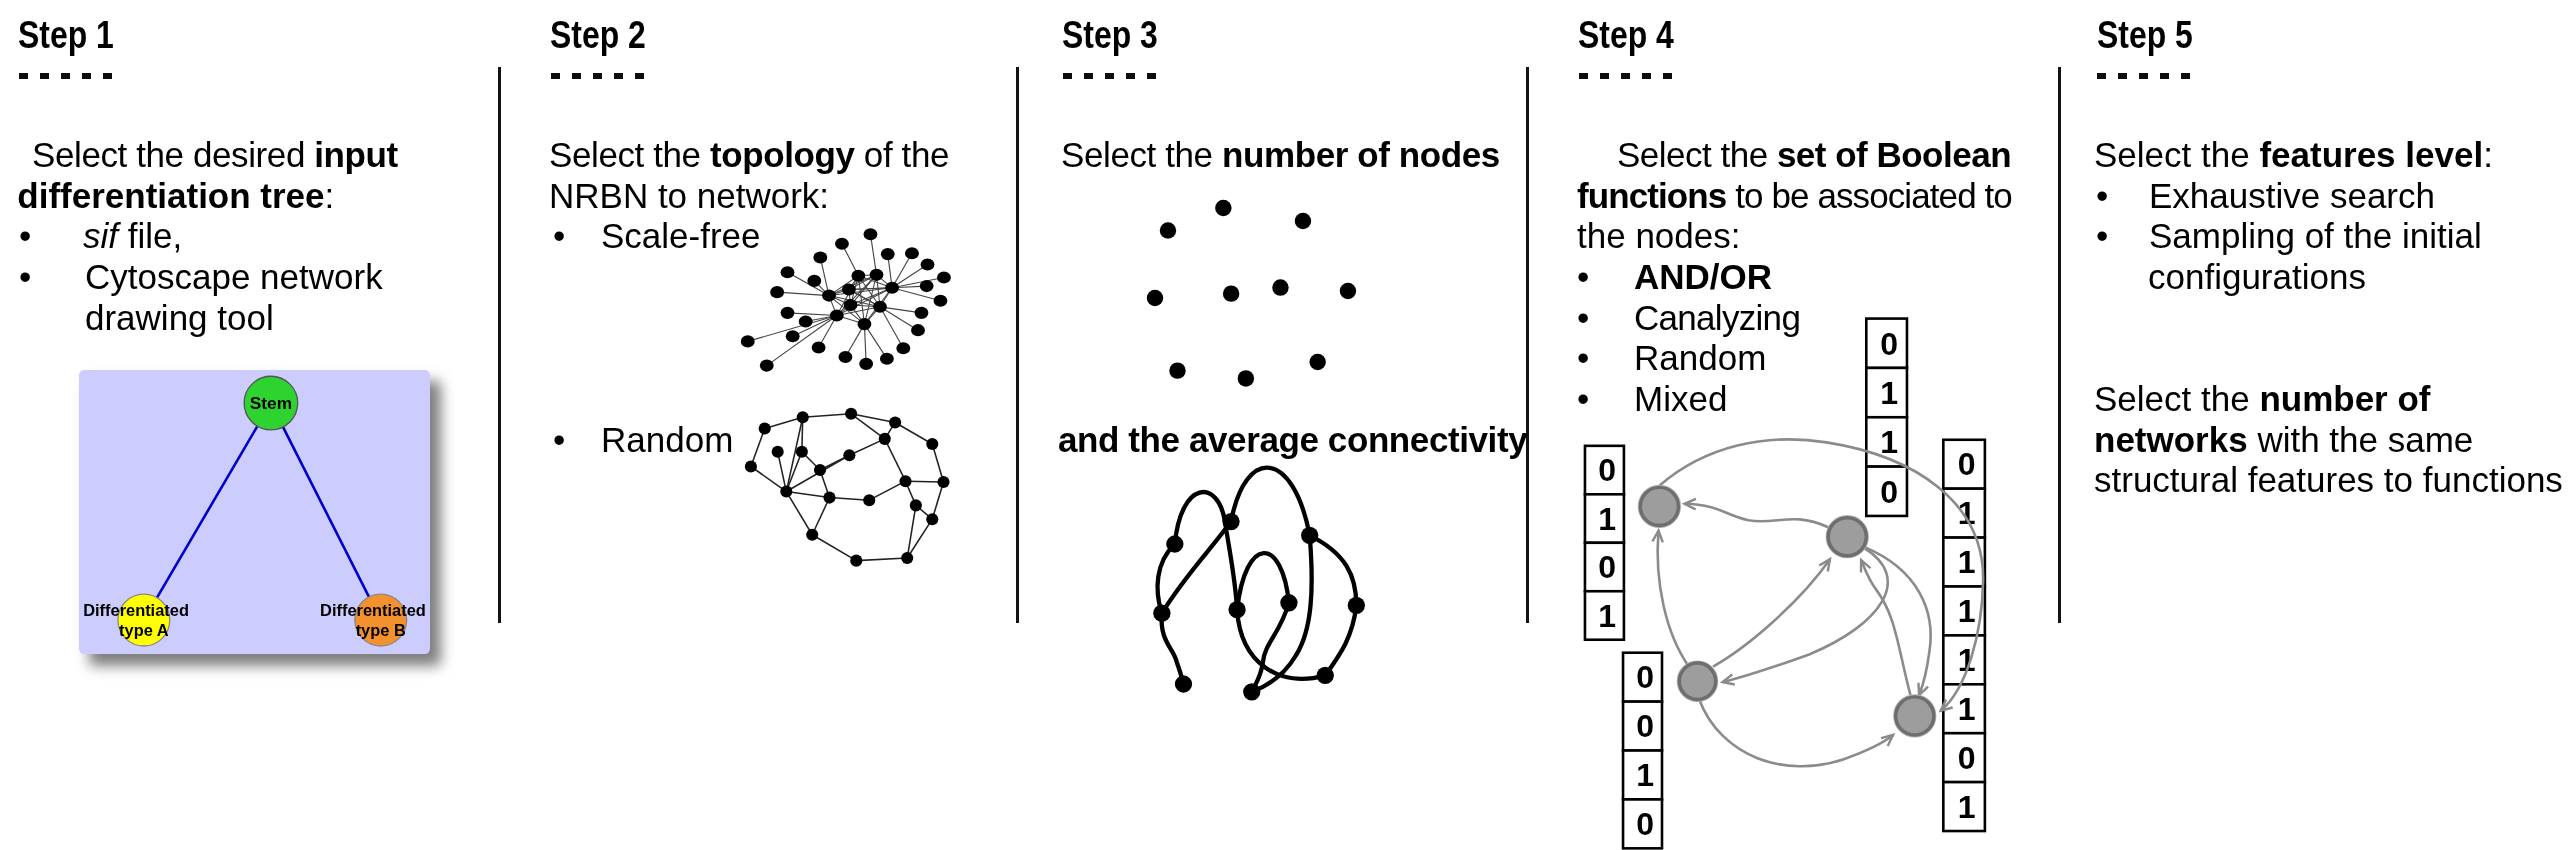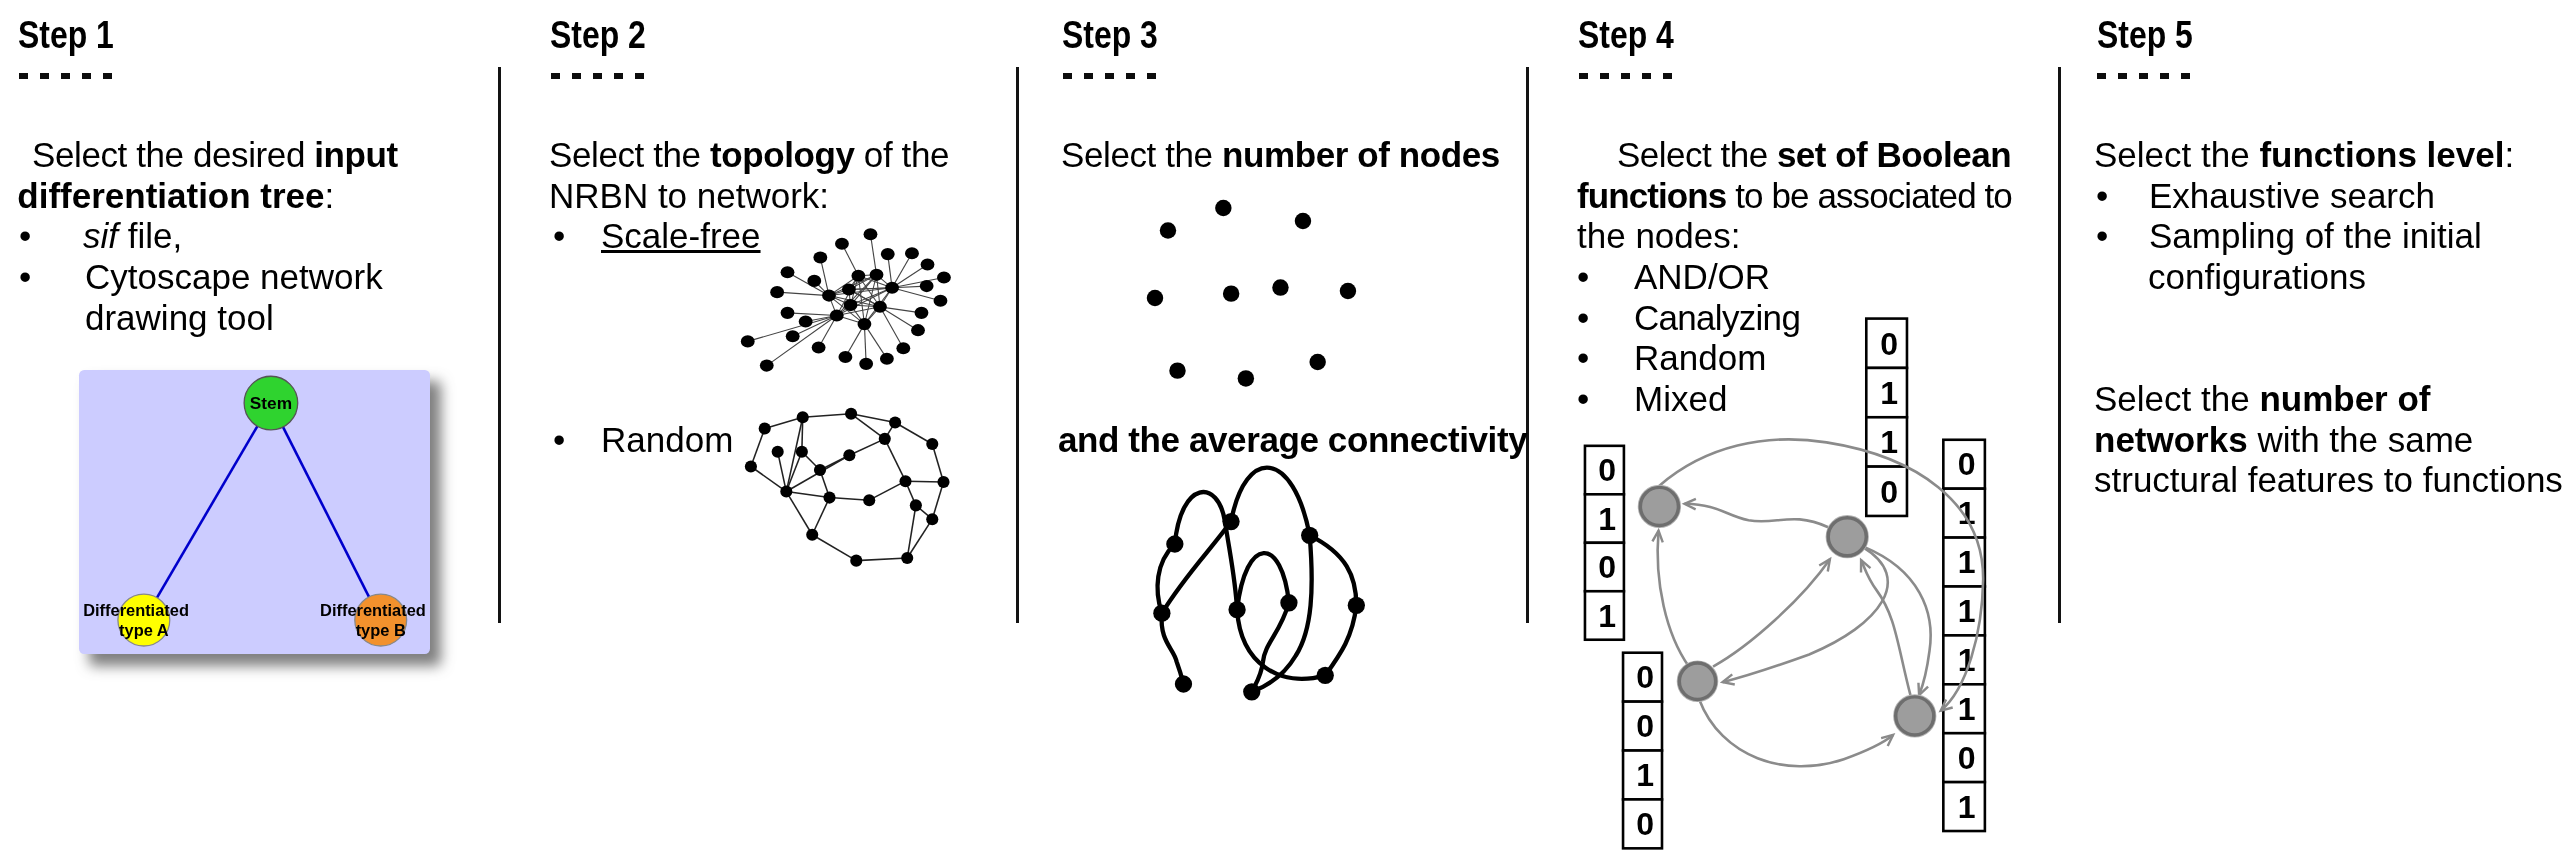--- a/index.html
+++ b/index.html
@@ -35,40 +35,40 @@
 <div class="abs ln" style="left:17.3px;top:175px;"><b>differentiation tree</b>:</div>
 <div class="abs ln" style="left:19px;top:215px;">•</div>
 <div class="abs ln" style="left:83px;top:215px;"><i>sif</i> file,</div>
 <div class="abs ln" style="left:19px;top:256px;">•</div>
 <div class="abs ln" style="left:85px;top:256px;">Cytoscape network</div>
 <div class="abs ln" style="left:85px;top:297px;">drawing tool</div>
 
 <div class="abs ln" style="left:549px;top:134px;letter-spacing:-0.4px;">Select the <b>topology</b> of the</div>
 <div class="abs ln" style="left:549px;top:175px;">NRBN to network:</div>
 <div class="abs ln" style="left:553px;top:215px;">•</div>
-<div class="abs ln" style="left:601px;top:215px;text-decoration:underline;">Scale-free</div>
+<div class="abs ln" style="left:601px;top:215px;">Scale-free</div>
 <div class="abs ln" style="left:553px;top:419px;">•</div>
 <div class="abs ln" style="left:601px;top:419px;">Random</div>
 
 <div class="abs ln" style="left:1061px;top:134px;letter-spacing:-0.4px;">Select the <b>number of nodes</b></div>
 <div class="abs ln" style="left:1058px;top:419px;letter-spacing:-0.4px;font-weight:bold;">and the <b>average connectivity</b></div>
 
 <div class="abs ln" style="left:1577px;top:134px;letter-spacing:-0.5px;margin-left:40px;">Select the <b>set of Boolean</b></div>
 <div class="abs ln" style="left:1577px;top:175px;letter-spacing:-0.9px;"><b>functions</b> to be associated to</div>
 <div class="abs ln" style="left:1577px;top:215px;">the nodes:</div>
 <div class="abs ln" style="left:1577px;top:256px;">•</div>
-<div class="abs ln" style="left:1634px;top:256px;">AND/OR</div>
+<div class="abs ln" style="left:1634px;top:256px;font-weight:bold;">AND/OR</div>
 <div class="abs ln" style="left:1577px;top:297px;">•</div>
 <div class="abs ln" style="left:1634px;top:297px;letter-spacing:-0.7px;">Canalyzing</div>
 <div class="abs ln" style="left:1577px;top:337px;">•</div>
 <div class="abs ln" style="left:1634px;top:337px;">Random</div>
 <div class="abs ln" style="left:1577px;top:378px;">•</div>
 <div class="abs ln" style="left:1634px;top:378px;">Mixed</div>
 
-<div class="abs ln" style="left:2094px;top:134px;">Select the <b>functions level</b>:</div>
+<div class="abs ln" style="left:2094px;top:134px;">Select the <b>features level</b>:</div>
 <div class="abs ln" style="left:2096px;top:175px;">•</div>
 <div class="abs ln" style="left:2149px;top:175px;">Exhaustive search</div>
 <div class="abs ln" style="left:2096px;top:215px;">•</div>
 <div class="abs ln" style="left:2149px;top:215px;">Sampling of the initial</div>
 <div class="abs ln" style="left:2148px;top:256px;">configurations</div>
 <div class="abs ln" style="left:2094px;top:378px;">Select the <b>number of</b></div>
 <div class="abs ln" style="left:2094px;top:419px;"><b>networks</b> with the same</div>
 <div class="abs ln" style="left:2094px;top:459px;">structural features to functions</div>
 
 <div class="abs" style="left:79px;top:370px;width:351px;height:284px;background:#ccccff;

